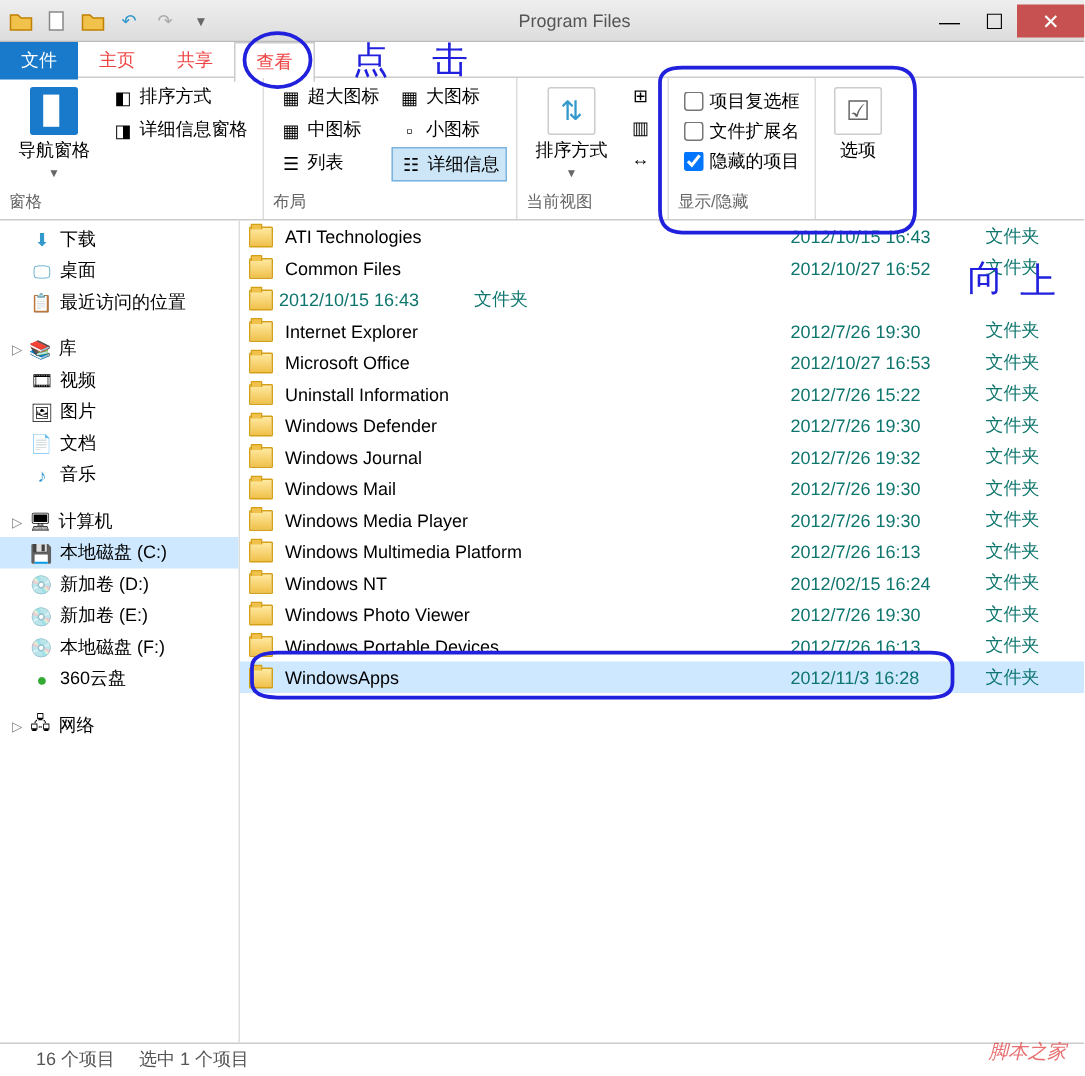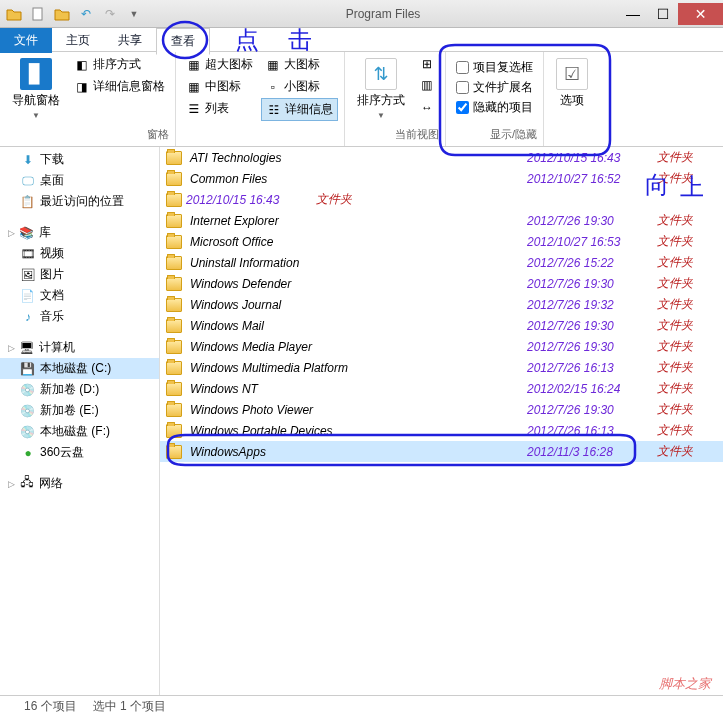--- a/index.html
+++ b/index.html
@@ -7,60 +7,60 @@
 
 .titlebar { height: 28px; background: linear-gradient(#eee, #ddd); display: flex; align-items: center; border-bottom: 1px solid #bbb; }
 .qat { display: flex; align-items: center; padding: 0 4px; gap: 4px; }
 .qat-btn { width: 20px; height: 20px; display: flex; align-items: center; justify-content: center; cursor: pointer; }
 .title { flex: 1; text-align: center; color: #555; font-size: 12px; }
 .win-controls { display: flex; }
 .win-btn { width: 30px; height: 22px; display: flex; align-items: center; justify-content: center; font-size: 14px; cursor: pointer; }
 .win-btn.close { background: #c75050; color: #fff; width: 45px; }
 
 .tabs { display: flex; background: #fff; border-bottom: 1px solid #ccc; height: 24px; align-items: flex-start; }
-.tab { padding: 4px 14px; cursor: pointer; color: #0f172a; position: relative; }
+.tab { padding: 4px 14px; cursor: pointer; color: #ef4444; position: relative; }
 .tab.file { background: #1979ca; color: #fff; }
 .tab.active { border: 1px solid #ccc; border-bottom: 1px solid #fff; margin-bottom: -1px; background: #fff; }
 
 .ribbon { height: 95px; background: #fff; border-bottom: 1px solid #ccc; display: flex; }
 .group { border-right: 1px solid #ddd; padding: 2px 6px; display: flex; flex-direction: column; position: relative; }
 .group-body { flex: 1; display: flex; align-items: flex-start; gap: 4px; }
-.group-label { text-align: right; font-size: 11px; color: #666; padding: 2px 0; }
+.group-label { text-align: left; font-size: 11px; color: #666; padding: 2px 0; }
 .rbn-btn { display: flex; align-items: center; gap: 3px; padding: 2px 4px; cursor: pointer; white-space: nowrap; }
 .rbn-col { display: flex; flex-direction: column; gap: 1px; }
 .rbn-big { display: flex; flex-direction: column; align-items: center; justify-content: center; padding: 4px 6px; cursor: pointer; gap: 2px; text-align: center; }
 .big-icon { width: 32px; height: 32px; background: #1979ca; border-radius: 2px; display: flex; align-items: center; justify-content: center; color: #fff; font-size: 18px; }
 .check { display: flex; align-items: center; gap: 4px; padding: 1px 4px; cursor: pointer; white-space: nowrap; }
 .check input { width: 13px; height: 13px; }
 .small-icon { width: 16px; height: 16px; display: inline-flex; align-items: center; justify-content: center; }
 
 .content { display: flex; height: 548px; }
 .sidebar { width: 160px; border-right: 1px solid #ddd; overflow-y: auto; padding: 2px 0; }
 .tree-item { display: flex; align-items: center; gap: 4px; padding: 2px 4px 2px 20px; cursor: pointer; white-space: nowrap; }
 .tree-item.selected { background: #cde8ff; }
 .tree-item.header { padding-left: 8px; font-weight: normal; }
 .tree-spacer { height: 10px; }
 .ti-icon { width: 16px; height: 16px; display: flex; align-items: center; justify-content: center; }
 
-.filelist { flex: 1; overflow-y: auto; font-style: italic; }
+.filelist { flex: 1; overflow-y: auto; }
 .file-row { display: flex; align-items: center; padding: 2px 6px; cursor: pointer; }
 .file-row.selected { background: #cde8ff; justify-content: flex-end; }
 .col-icon { width: 20px; }
 .col-name { flex: 1; padding-left: 4px; }
-.col-date { width: 130px; color: #6d28d9; }
-.col-type { width: 60px; color: #b91c1c; }
+.col-date { width: 130px; color: #0f766e; }
+.col-type { width: 60px; color: #0f766e; }
 .folder-icon { width: 16px; height: 14px; background: linear-gradient(#ffe9a2, #f0c14b); border: 1px solid #d4a017; border-radius: 1px; position: relative; }
 .folder-icon::before { content: ''; position: absolute; top: -3px; left: 0; width: 6px; height: 3px; background: #f0c14b; border: 1px solid #d4a017; border-bottom: none; border-radius: 1px 1px 0 0; }
 
 .statusbar { height: 22px; border-top: 1px solid #ccc; display: flex; align-items: center; padding: 0 24px; gap: 16px; color: #555; }
 
 .annotation { position: absolute; pointer-events: none; z-index: 1000; }
 .ann-stroke { stroke: #2020dd; stroke-width: 2.5; fill: none; stroke-linecap: round; }
 .ann-text { fill: #2020dd; font-size: 24px; font-family: "KaiTi", cursive; }
-.watermark { position: absolute; bottom: 24px; right: 12px; color: #d33; font-size: 13px; opacity: 0.7; font-style: italic; font-family: Liberation Mono, monospace; }
+.watermark { position: absolute; bottom: 7px; right: 12px; color: #d33; font-size: 13px; opacity: 0.7; font-style: italic; font-family: Liberation Mono, monospace; }
 </style>
 </head>
 <body>
 
 <div class="titlebar">
   <div class="qat">
     <div class="qat-btn">
         <svg width="16" height="16">
           <path d="M1 4 L6 4 L8 6 L15 6 L15 14 L1 14 Z" fill="#f0c14b" stroke="#c08000"></path>
         </svg>
@@ -141,20 +141,21 @@
         <div class="rbn-btn">
             <span class="small-icon">▫</span>
             <span>小图标</span>
           </div>
         <div class="rbn-btn" style="background:#cde6f7;border:1px solid #7cb4e0">
             <span class="small-icon">☷</span>
             <span>详细信息</span>
           </div>
       </div>
     </div>
+    <div class="group-label">布局</div>
   </div>
 
   <div class="group">
     <div class="group-body">
       <div class="rbn-big">
         <div class="big-icon" style="background:#fff;color:#39c;border:1px solid #ccc">⇅</div>
         <span>排序方式</span>
         <span style="font-size:8px;color:#666">▼</span>
       </div>
       <div class="rbn-col">

